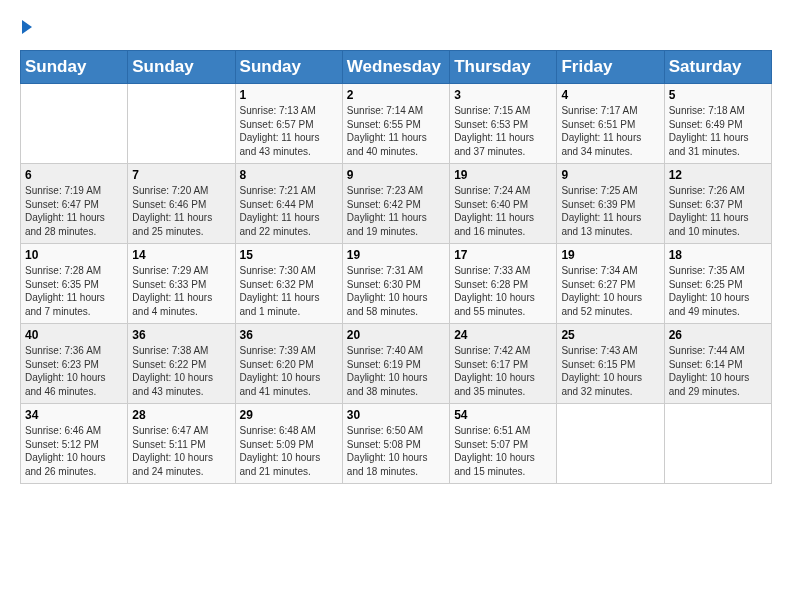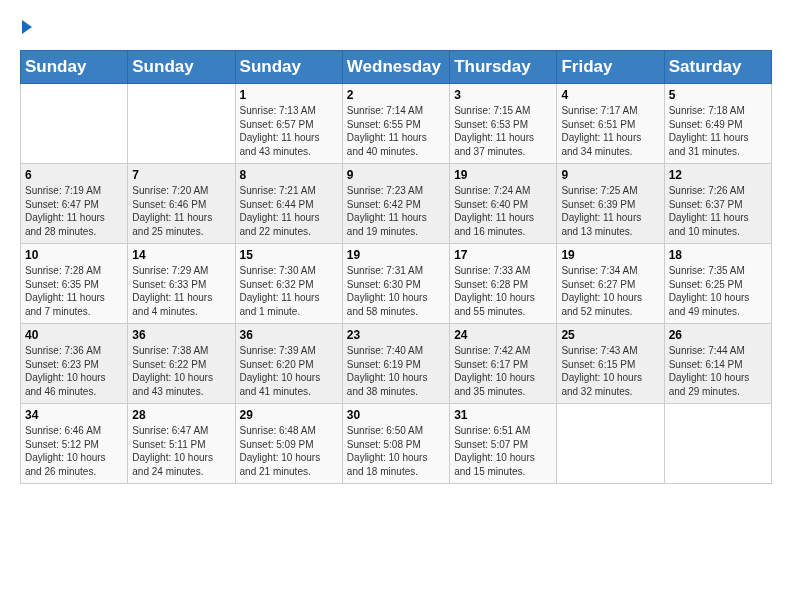--- a/index.html
+++ b/index.html
@@ -209,21 +209,21 @@
         </td>
         <td>
           <span class="day-num">36</span>
           <div class="cell-text">Sunrise: 7:38 AM<br>Sunset: 6:22 PM<br>Daylight: 10 hours and 43 minutes.</div>
         </td>
         <td>
           <span class="day-num">36</span>
           <div class="cell-text">Sunrise: 7:39 AM<br>Sunset: 6:20 PM<br>Daylight: 10 hours and 41 minutes.</div>
         </td>
         <td>
-          <span class="day-num">23</span>
+          <span class="day-num">20</span>
           <div class="cell-text">Sunrise: 7:40 AM<br>Sunset: 6:19 PM<br>Daylight: 10 hours and 38 minutes.</div>
         </td>
         <td>
           <span class="day-num">24</span>
           <div class="cell-text">Sunrise: 7:42 AM<br>Sunset: 6:17 PM<br>Daylight: 10 hours and 35 minutes.</div>
         </td>
         <td>
           <span class="day-num">25</span>
           <div class="cell-text">Sunrise: 7:43 AM<br>Sunset: 6:15 PM<br>Daylight: 10 hours and 32 minutes.</div>
         </td>
@@ -243,20 +243,20 @@
         </td>
         <td>
           <span class="day-num">29</span>
           <div class="cell-text">Sunrise: 6:48 AM<br>Sunset: 5:09 PM<br>Daylight: 10 hours and 21 minutes.</div>
         </td>
         <td>
           <span class="day-num">30</span>
           <div class="cell-text">Sunrise: 6:50 AM<br>Sunset: 5:08 PM<br>Daylight: 10 hours and 18 minutes.</div>
         </td>
         <td>
-          <span class="day-num">31</span>
+          <span class="day-num">54</span>
           <div class="cell-text">Sunrise: 6:51 AM<br>Sunset: 5:07 PM<br>Daylight: 10 hours and 15 minutes.</div>
         </td>
         <td class="empty-cell"></td>
         <td class="empty-cell"></td>
       </tr>
     </tbody>
 </table>
 
 </body></html>

